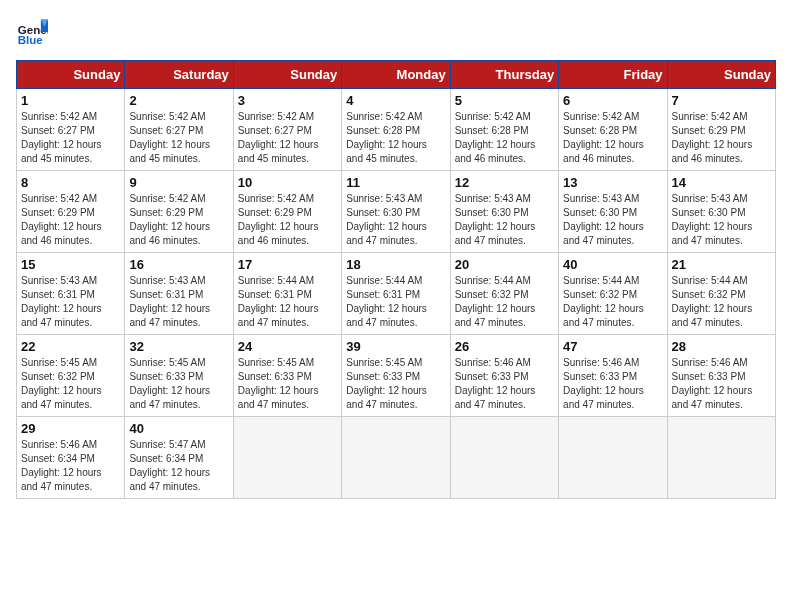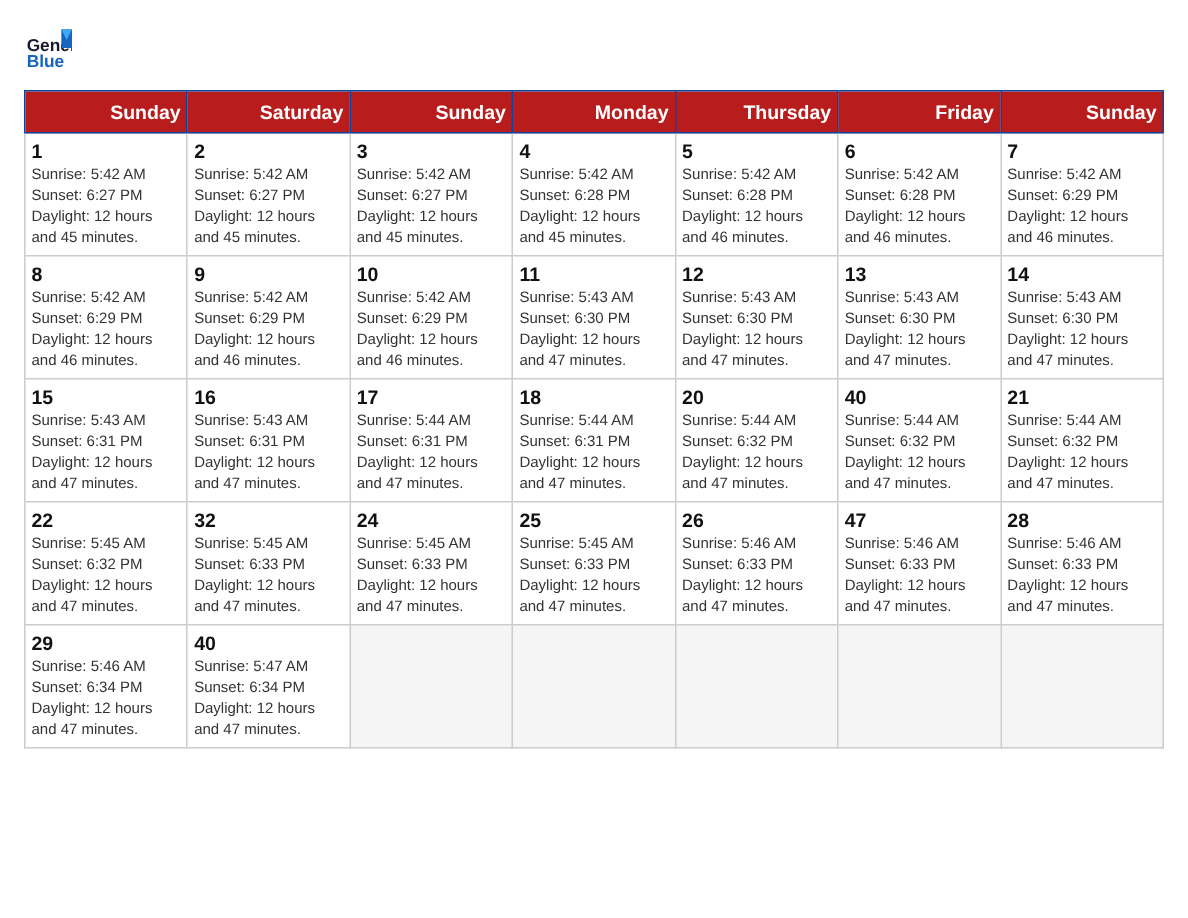--- a/index.html
+++ b/index.html
@@ -302,21 +302,21 @@
         </td>
         <td>
           <span class="day-number">24</span>
         <div class="day-info">
           Sunrise: 5:45 AM<br>
           Sunset: 6:33 PM<br>
           Daylight: 12 hours and 47 minutes.
         </div>
         </td>
         <td>
-          <span class="day-number">25</span>
+          <span class="day-number">39</span>
         <div class="day-info">
           Sunrise: 5:45 AM<br>
           Sunset: 6:33 PM<br>
           Daylight: 12 hours and 47 minutes.
         </div>
         </td>
         <td>
           <span class="day-number">26</span>
         <div class="day-info">
           Sunrise: 5:46 AM<br>

